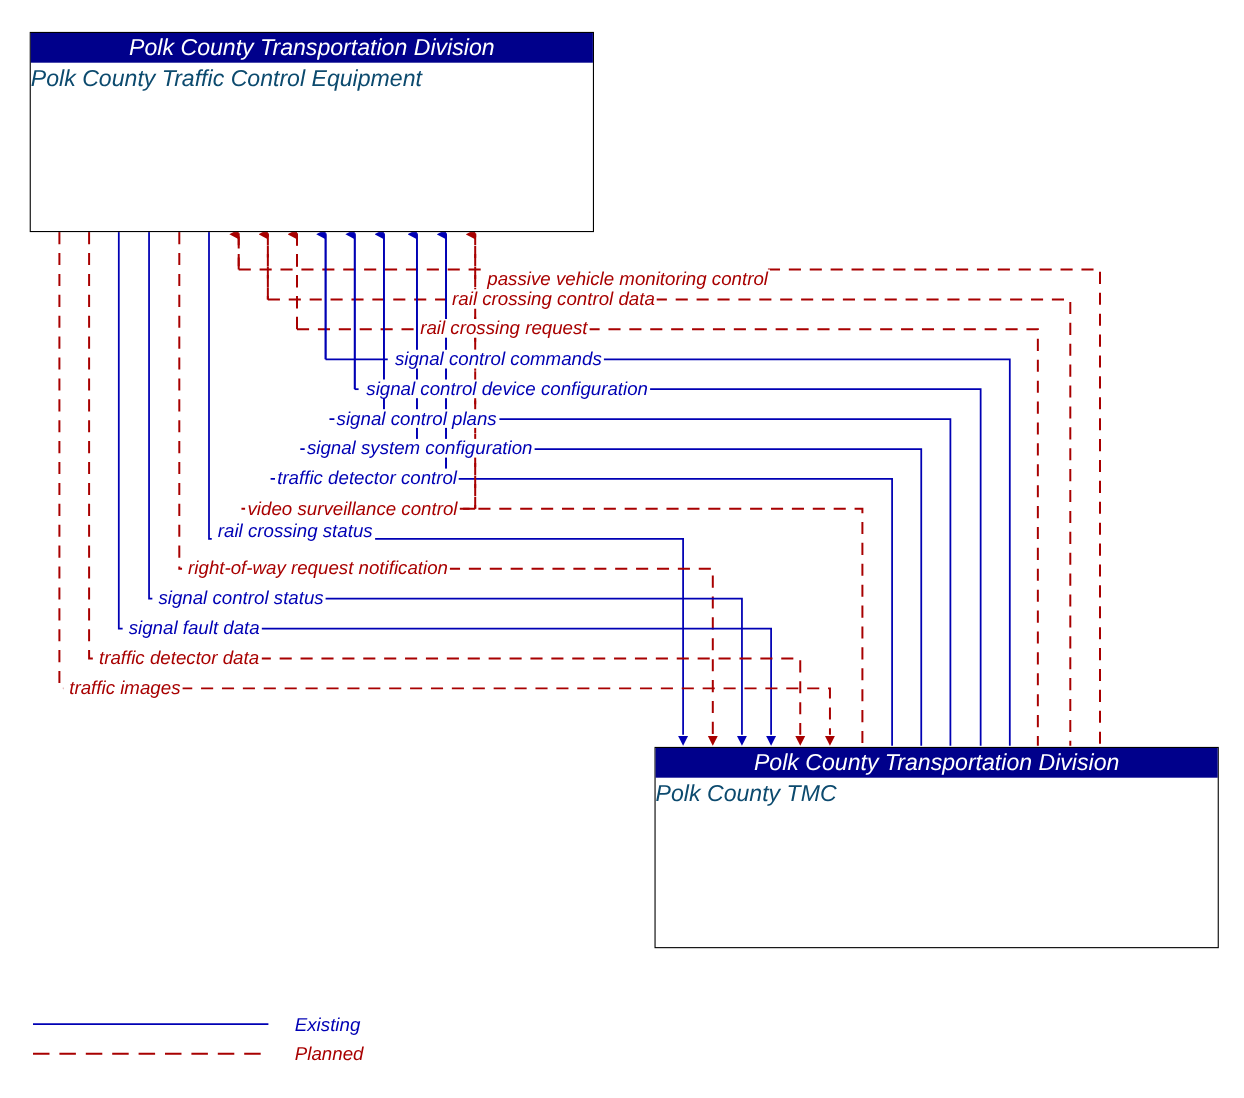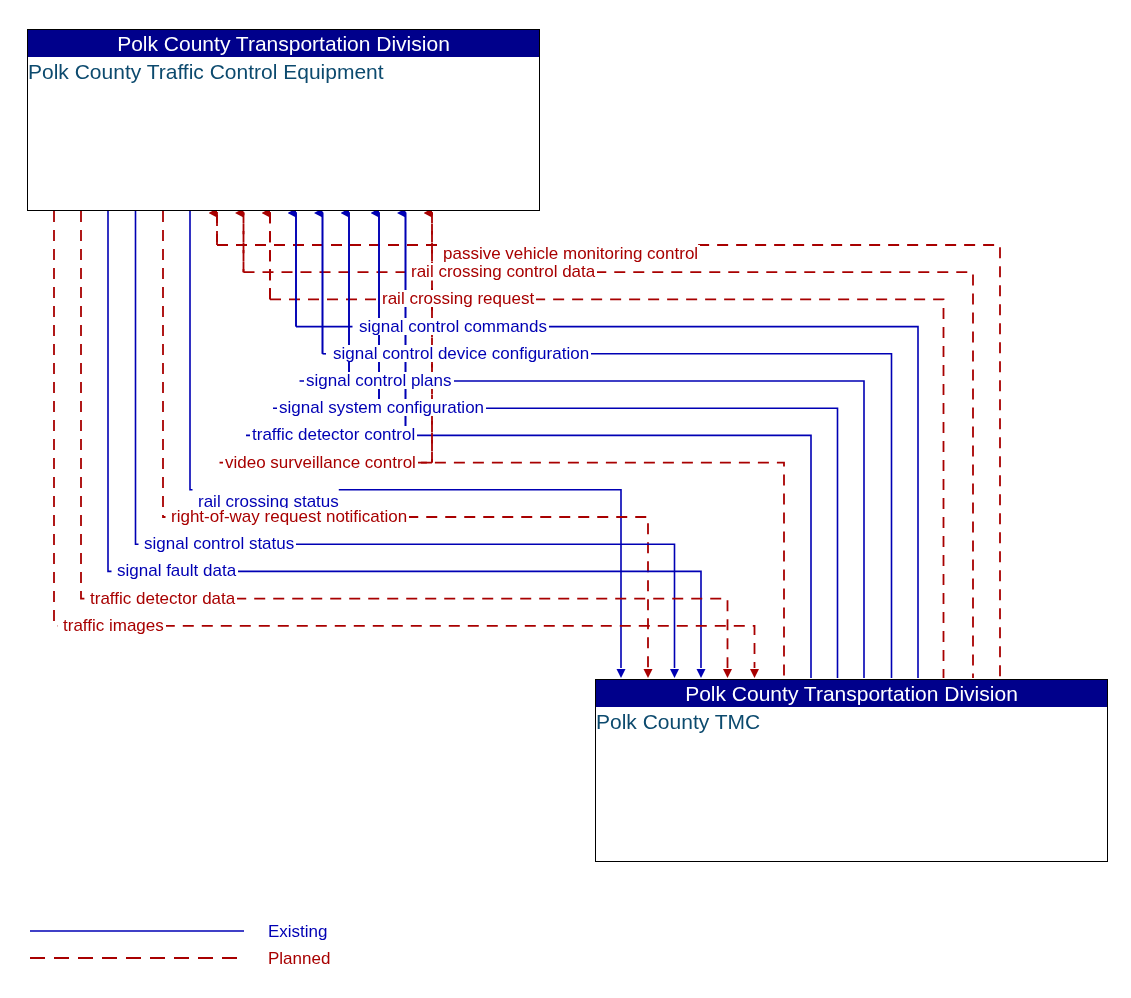--- a/index.html
+++ b/index.html
@@ -9,20 +9,21 @@
   }
   body {
     font-family: "Liberation Sans", sans-serif;
   }
   #canvas {
     position: relative;
     width: 1119px;
     height: 998px;
     background: #ffffff;
     overflow: hidden;
+    font-style: italic;
   }
   svg#wires {
     position: absolute;
     left: 0;
     top: 0;
     width: 1131px;
     height: 998px;
   }
   .node-box {
     position: absolute;
@@ -150,21 +151,21 @@
   <div id="labels">
       <div class="flow-label flow-planned" style="left: 441px; top: 245px;">passive vehicle monitoring control</div>
       <div class="flow-label flow-planned" style="left: 409px; top: 263.2px; text-align: right;">rail crossing control data</div>
       <div class="flow-label flow-planned" style="left: 380px; top: 290.4px;">rail crossing request</div>
       <div class="flow-label flow-existing" style="left: 357px; top: 317.6px;">signal control commands</div>
       <div class="flow-label flow-existing" style="left: 331px; top: 344.8px;">signal control device configuration</div>
       <div class="flow-label flow-existing" style="left: 304px; top: 372px;">signal control plans</div>
       <div class="flow-label flow-existing" style="left: 277px; top: 399.2px;">signal system configuration</div>
       <div class="flow-label flow-existing" style="left: 250px; top: 426.4px;">traffic detector control</div>
       <div class="flow-label flow-planned" style="left: 223px; top: 453.6px;">video surveillance control</div>
-      <div class="flow-label flow-existing" style="left: 196px; top: 493px;">rail crossing status</div>
+      <div class="flow-label flow-existing" style="left: 196px; top: 474px;">rail crossing status</div>
       <div class="flow-label flow-planned" style="left: 169px; top: 508px;">right-of-way request notification</div>
       <div class="flow-label flow-existing" style="left: 142px; top: 535.2px;">signal control status</div>
       <div class="flow-label flow-existing" style="left: 115px; top: 562.4px;">signal fault data</div>
       <div class="flow-label flow-planned" style="left: 88px; top: 589.6px; text-align: right;">traffic detector data</div>
       <div class="flow-label flow-planned" style="left: 61px; top: 616.8px;">traffic images</div>
     </div>
 
   <svg id="legend-lines" style="position:absolute;left:0;top:0;width:1131px;height:998px;pointer-events:none" xmlns="http://www.w3.org/2000/svg">
     <line x1="30" y1="931" x2="244" y2="931" stroke="#0000b4" stroke-width="1.6"></line>
     <line x1="30" y1="958" x2="244" y2="958" stroke="#a80000" stroke-width="1.8" stroke-dasharray="15 9"></line>

